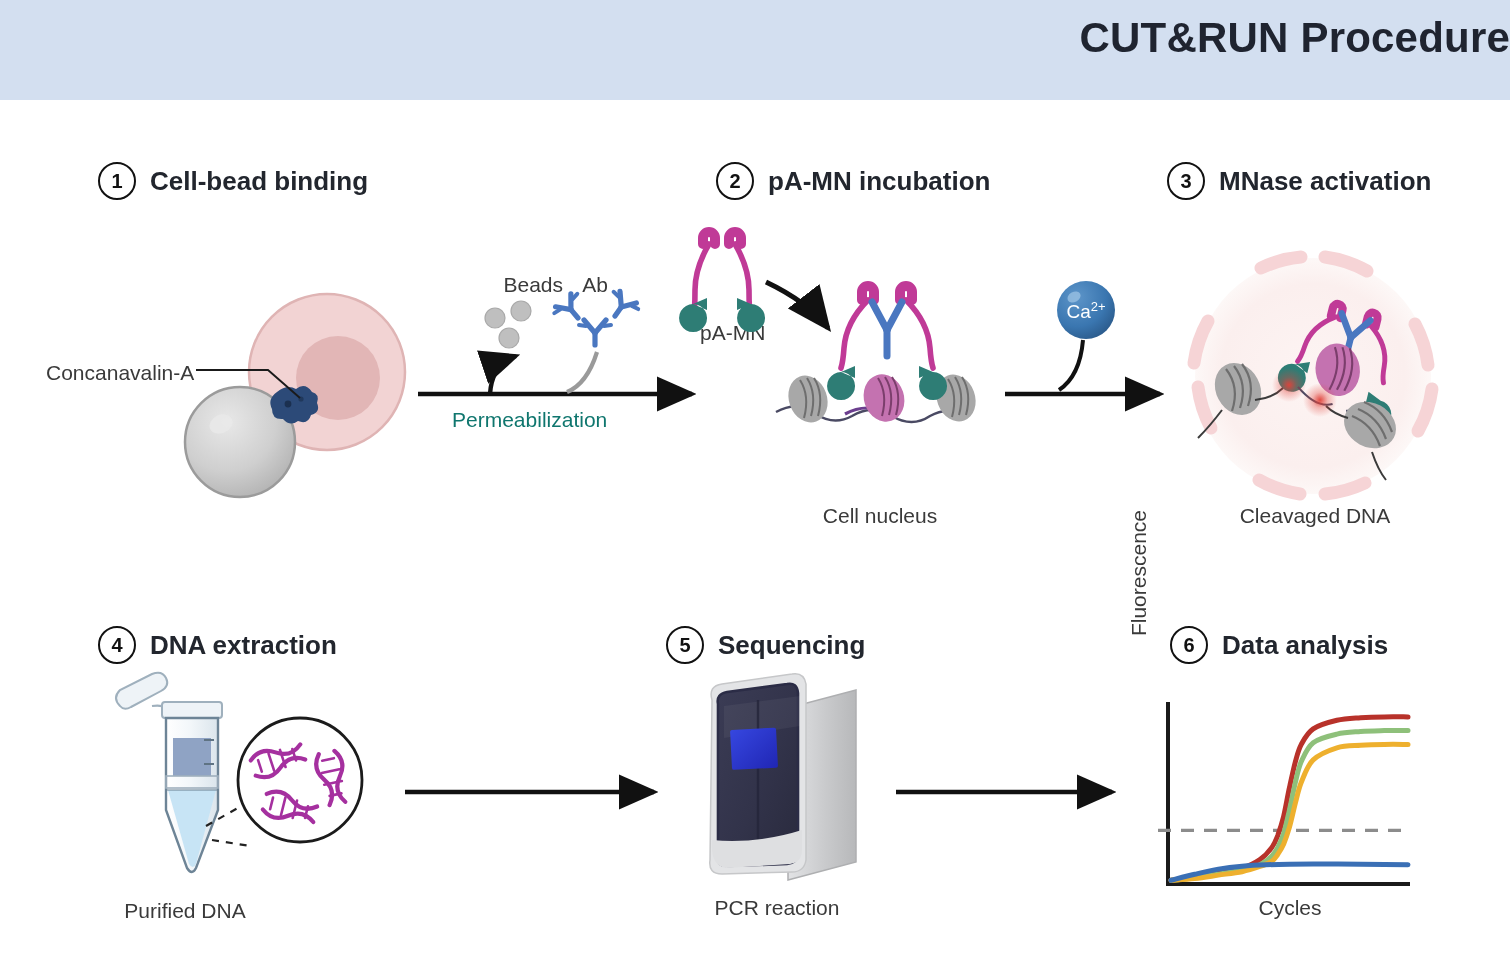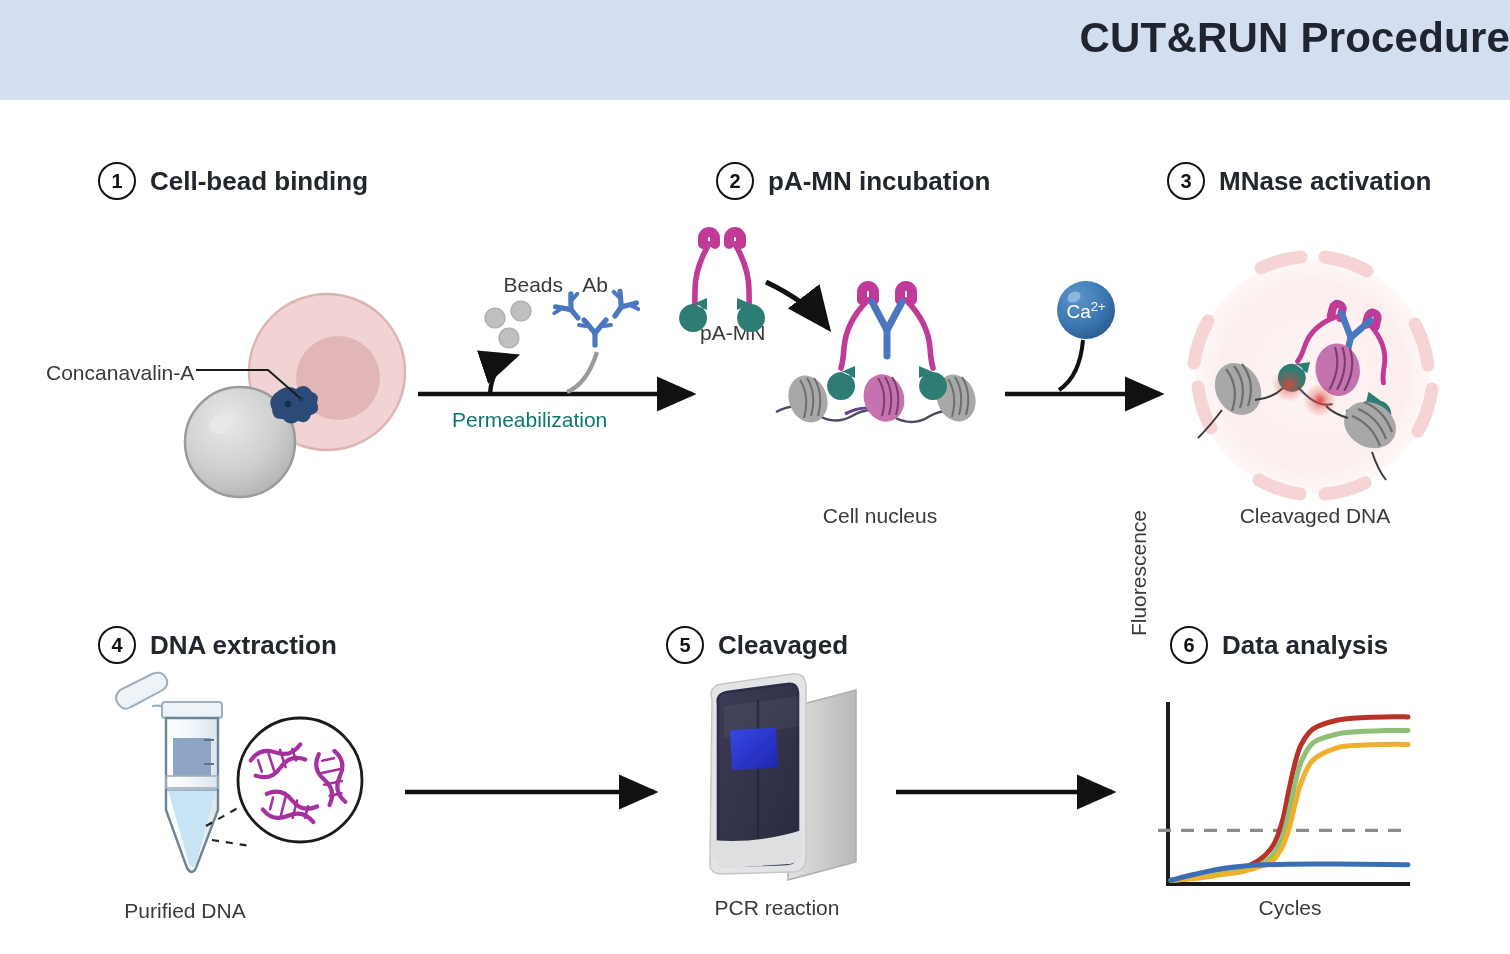--- a/index.html
+++ b/index.html
@@ -42,21 +42,21 @@
   <div class="step-head" style="left:1167px;top:162px;">
     <div class="badge">3</div>
     <div class="step-title">MNase activation</div>
   </div>
   <div class="step-head" style="left:98px;top:626px;">
     <div class="badge">4</div>
     <div class="step-title">DNA extraction</div>
   </div>
   <div class="step-head" style="left:666px;top:626px;">
     <div class="badge">5</div>
-    <div class="step-title">Cleavaged</div>
+    <div class="step-title">Sequencing</div>
   </div>
   <div class="step-head" style="left:1170px;top:626px;">
     <div class="badge">6</div>
     <div class="step-title">Data analysis</div>
   </div>
 
   <div class="lbl" style="left:46px;top:360px;">Concanavalin-A</div>
   <div class="lbl c" style="left:451px;top:272px;width:112px;text-align:right;">Beads</div>
   <div class="lbl c" style="left:560px;top:272px;width:70px;">Ab</div>
   <div class="lbl ital" style="left:452px;top:407px;">Permeabilization</div>

